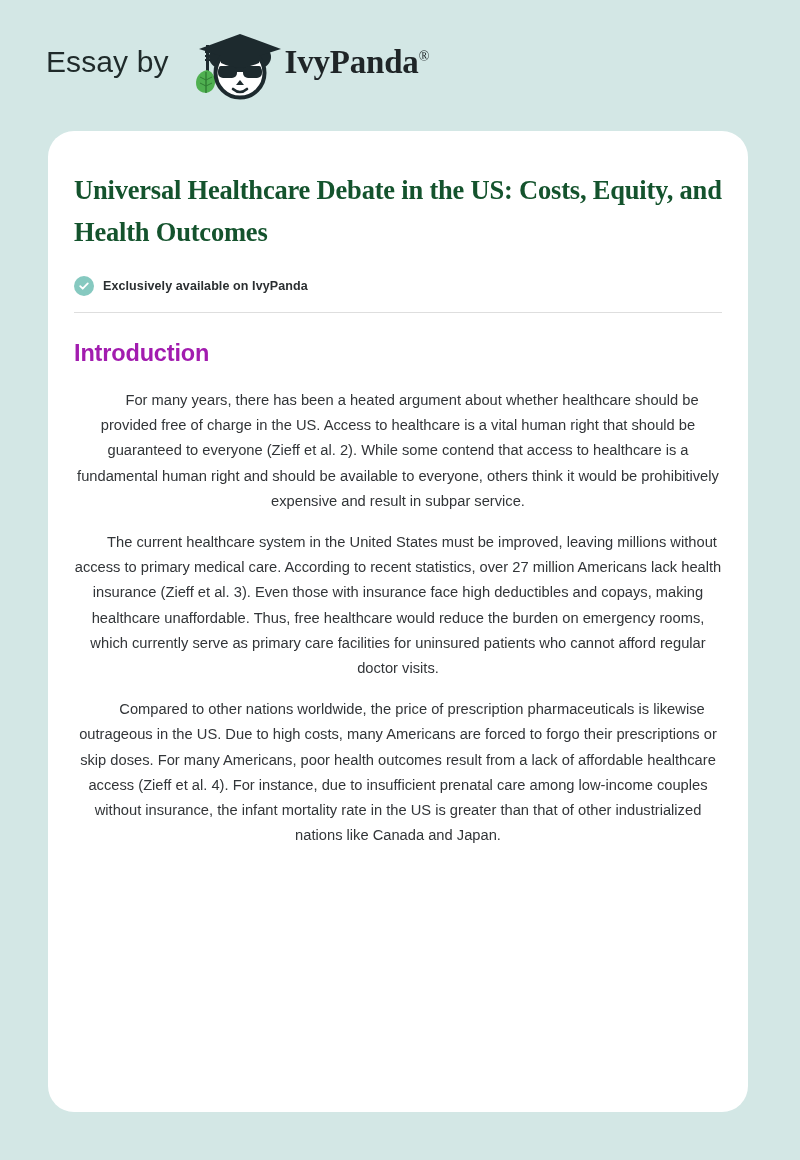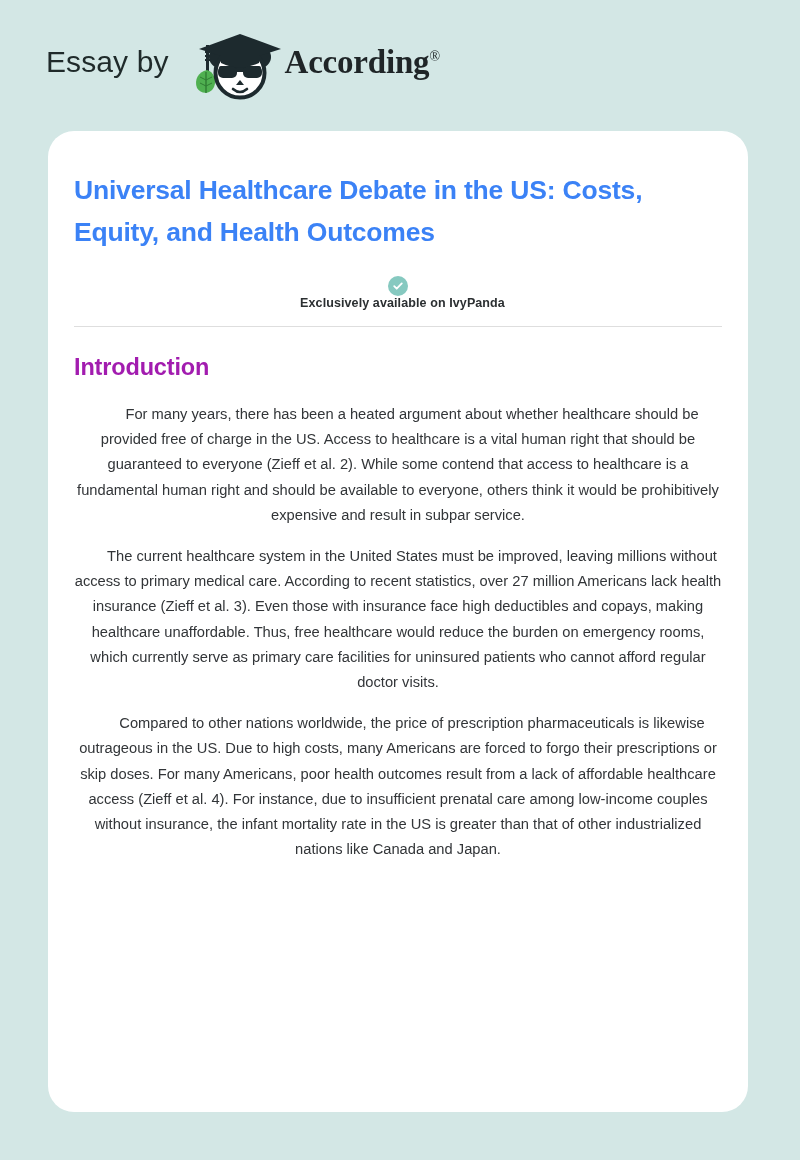--- a/index.html
+++ b/index.html
@@ -76,30 +76,30 @@
     border-radius: 26px;
     box-sizing: border-box;
     padding: 38px 26px 0 26px;
     overflow: hidden;
   }
 
   .doc-title {
     font-size: 26.5px;
     line-height: 42px;
     font-weight: 700;
-    color: #3b82f6;
+    color: #14532d;
     margin: 0;
     letter-spacing: -0.2px;
+    font-family: Liberation Serif, serif;
   }
 
   .exclusive-row {
     display: flex;
     align-items: center;
     margin-top: 23px;
-    flex-direction: column;
   }
   .check-badge {
     width: 20px;
     height: 20px;
     border-radius: 50%;
     background: #86c9c0;
     display: flex;
     align-items: center;
     justify-content: center;
     flex: none;
@@ -172,21 +172,21 @@
         <rect x="50" y="39" width="10" height="3" fill="#1d2a2e"></rect>
 
         <path d="M55 50 L51 55 L59 55 Z" fill="#1d2a2e"></path>
         <path d="M48 59 Q55 65 62 59" stroke="#1d2a2e" stroke-width="2.6" fill="none" stroke-linecap="round"></path>
 
         <path d="M55 4 L96 19 L55 32 L14 19 Z" fill="#1d2a2e"></path>
         <path d="M36 24 L36 33 Q55 42 74 33 L74 24" fill="#1d2a2e"></path>
       </svg>
     </div>
     <div class="brand-wordmark">
-      <span>According</span><span class="reg">®</span>
+      <span>IvyPanda</span><span class="reg">®</span>
     </div>
   </div>
 </div>
 
 <div class="paper-card">
 
   <h1 class="doc-title">Universal Healthcare Debate in the US: Costs, Equity, and Health Outcomes</h1>
 
   <div class="exclusive-row">
     <span class="check-badge">

